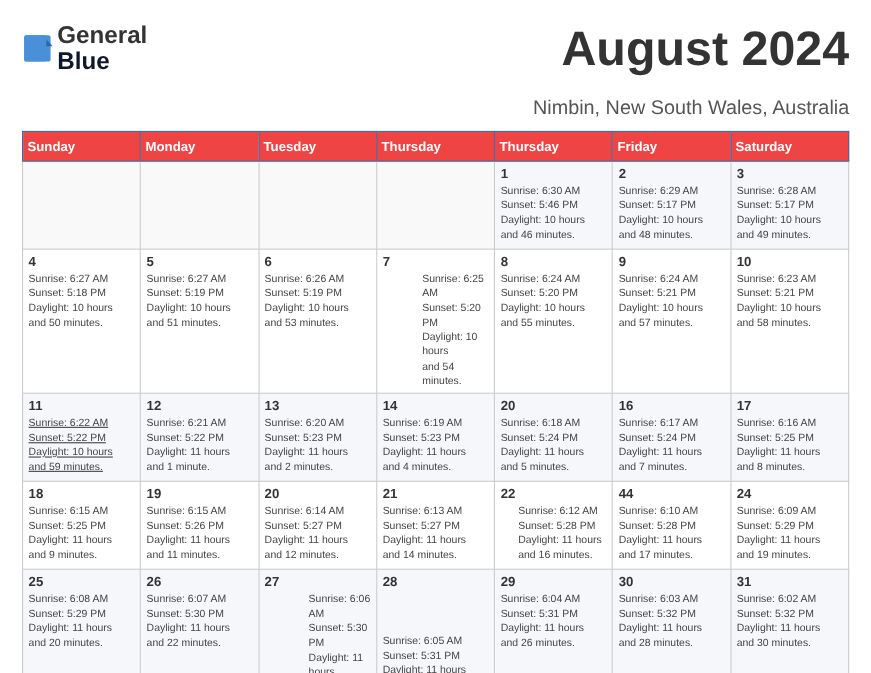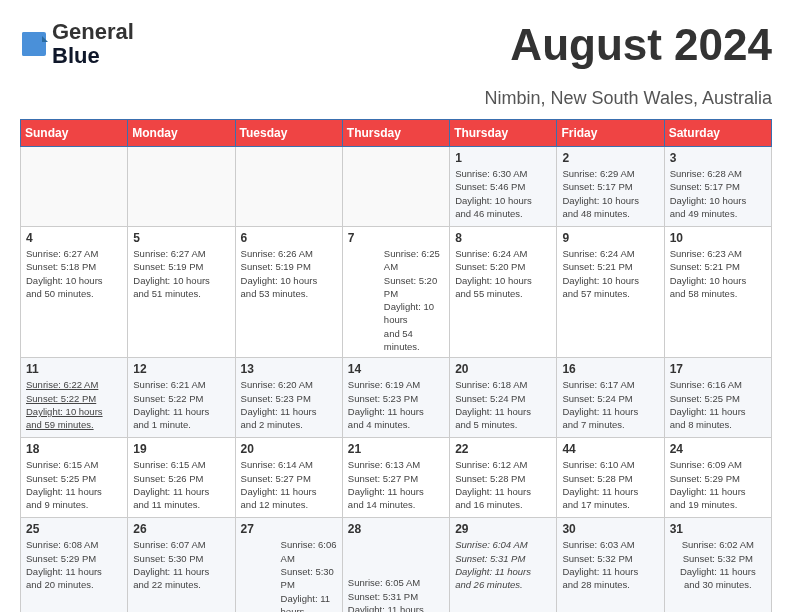--- a/index.html
+++ b/index.html
@@ -277,21 +277,21 @@
         </td>
         <td>
           <span class="day-number">21</span>
           <div class="day-info" style="white-space: pre-line;">Sunrise: 6:13 AM
 Sunset: 5:27 PM
 Daylight: 11 hours
 and 14 minutes.</div>
         </td>
         <td>
           <span class="day-number">22</span>
-          <div class="day-info" style="white-space: pre-line;">Sunrise: 6:12 AM
+          <div class="day-info" style="white-space: pre-line; margin-left: 16px;">Sunrise: 6:12 AM
 Sunset: 5:28 PM
 Daylight: 11 hours
 and 16 minutes.</div>
         </td>
         <td>
           <span class="day-number">44</span>
           <div class="day-info" style="white-space: pre-line;">Sunrise: 6:10 AM
 Sunset: 5:28 PM
 Daylight: 11 hours
 and 17 minutes.</div>
@@ -328,34 +328,34 @@
         </td>
         <td>
           <span class="day-number">28</span>
           <div class="day-info" style="white-space: pre-line; margin-top: 40px;">Sunrise: 6:05 AM
 Sunset: 5:31 PM
 Daylight: 11 hours
 and 25 minutes.</div>
         </td>
         <td>
           <span class="day-number">29</span>
-          <div class="day-info" style="white-space: pre-line; font-style: italic;">Sunrise: 6:04 AM
+          <div class="day-info" style="white-space: pre-line;">Sunrise: 6:04 AM
 Sunset: 5:31 PM
 Daylight: 11 hours
 and 26 minutes.</div>
         </td>
         <td>
           <span class="day-number">30</span>
           <div class="day-info" style="white-space: pre-line;">Sunrise: 6:03 AM
 Sunset: 5:32 PM
 Daylight: 11 hours
 and 28 minutes.</div>
         </td>
         <td>
           <span class="day-number">31</span>
-          <div class="day-info" style="white-space: pre-line; text-align: center;">Sunrise: 6:02 AM
+          <div class="day-info" style="white-space: pre-line;">Sunrise: 6:02 AM
 Sunset: 5:32 PM
 Daylight: 11 hours
 and 30 minutes.</div>
         </td>
       </tr>
     </tbody>
 </table>
 
 </body></html>

